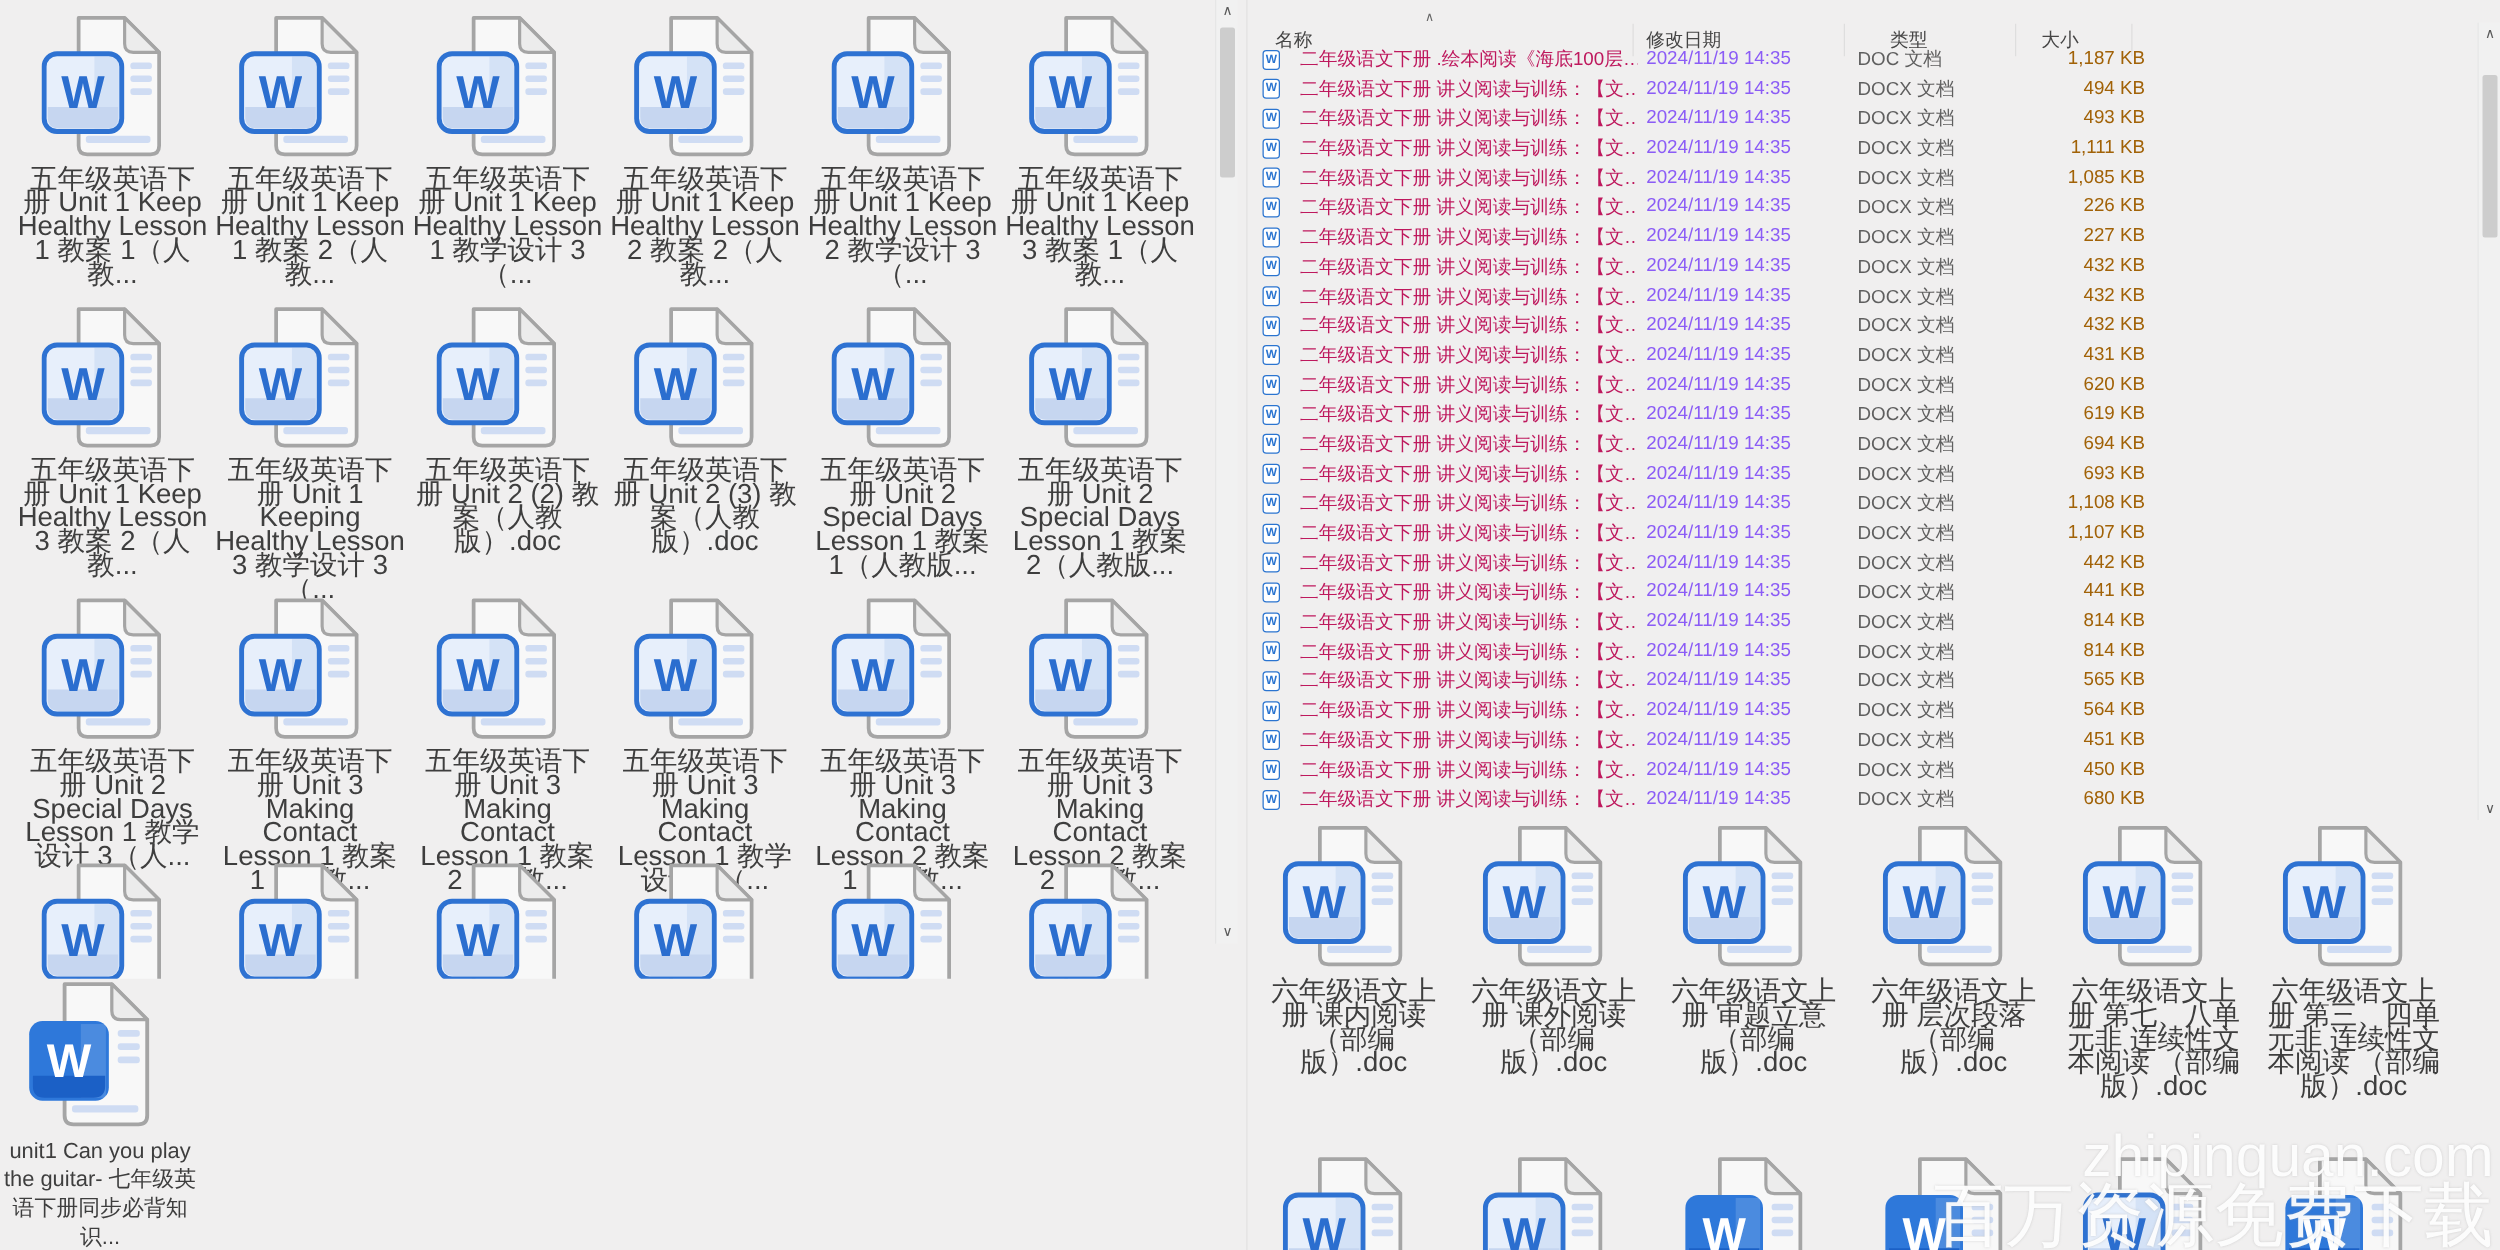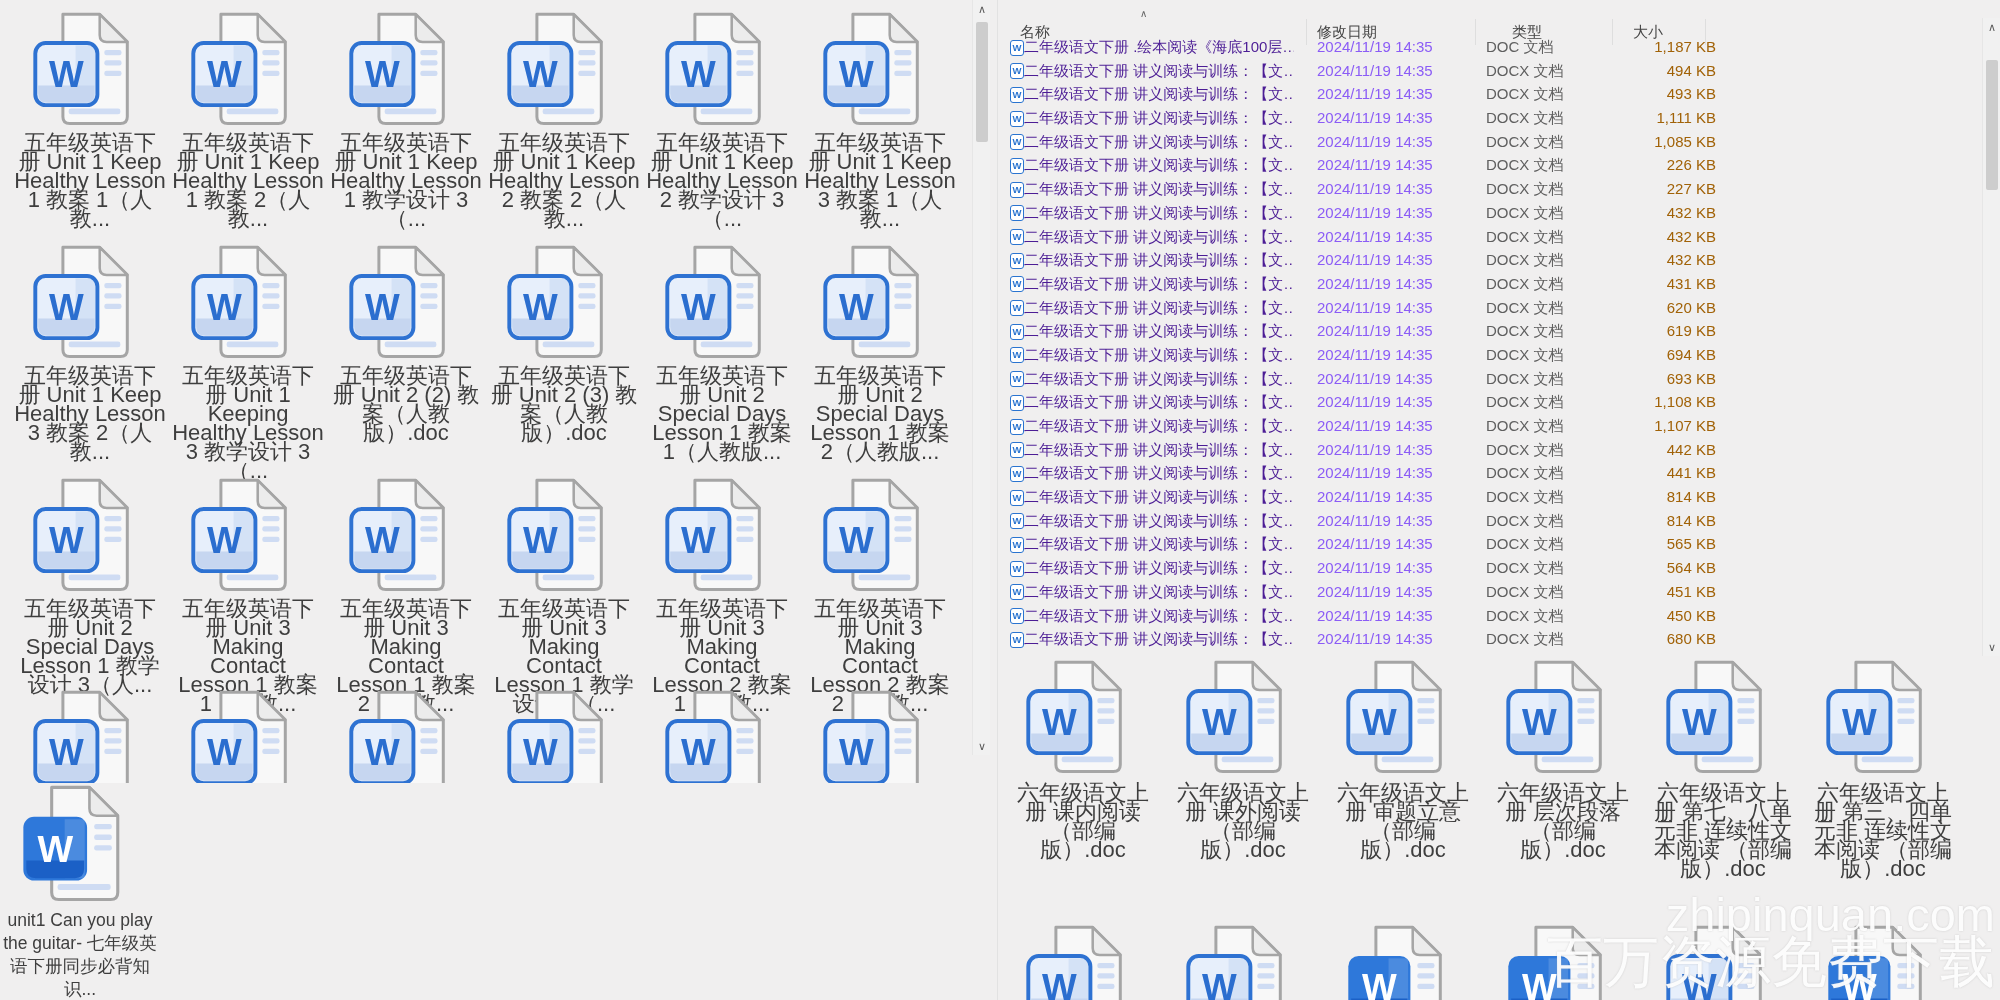--- a/index.html
+++ b/index.html
@@ -57,34 +57,34 @@
   .right-pane { position:absolute; left:1000px; top:0; width:1000px; height:1000px; overflow:hidden; }
   .list-header { position:absolute; left:0; top:16px; width:980px; height:32px; font-size:15px; color:#454545; }
   .list-header .hcell { position:absolute; top:7px; }
   .h-name { left:20px; }  .h-date { left:317px;text-align:center; }  .h-type { left:512px; }  .h-size { left:633px; }
   .sort-caret { position:absolute; left:140px; top:-8px; font-size:10px; color:#666; }
   .hsep { position:absolute; top:3px; width:1px; height:26px; background:#dedede; }
 
   .list-rows { position:absolute; left:0; top:36px; width:980px; }
   .lrow { position:relative; height:23.7px; font-size:15px; }
   .lrow .fico { position:absolute; left:10px; top:3.5px; width:14px; height:16px; border:1.6px solid #2a74d0; border-radius:3px; background:#fff; color:#2a74d0; font-size:9.5px; font-weight:bold; line-height:13px; text-align:center; }
-  .lrow .fname { position:absolute; left:24px; top:2px; width:270px; white-space:nowrap; overflow:hidden; color:#4c1d95; }
+  .lrow .fname { position:absolute; left:40px; top:2px; width:270px; white-space:nowrap; overflow:hidden; color:#be185d; }
   .lrow .fdate { position:absolute; left:317px; top:2px; width:165px; color:#8b5cf6; }
   .lrow .ftype { position:absolute; left:486px; top:2px; width:120px; color:#5f5f5f; }
   .lrow .fsize { position:absolute; left:580px; top:2px; width:136px; text-align:right; color:#a16207; }
 
   
   .br-grid { position:absolute; left:3px; top:660px; width:990px; display:flex; }
   .br-grid .cell { position:relative; width:160px; }
   .br-grid .cell .file-label { margin-top:8px; }
   .br-partial { position:absolute; left:3px; top:925px; width:990px; display:flex; }
   .br-partial .cell { position:relative; width:160px; }
 
   
-  .watermark { position:absolute; right:5px; bottom:15px; text-align:right; color:rgba(255,255,255,0.93); z-index:50; text-shadow:0 0 2px rgba(160,160,160,0.45); pointer-events:none; }
+  .watermark { position:absolute; right:5px; bottom:5px; text-align:right; color:rgba(255,255,255,0.93); z-index:50; text-shadow:0 0 2px rgba(160,160,160,0.45); pointer-events:none; }
   .watermark .wm1 { font-size:47px; line-height:48px; }
   .watermark .wm2 { font-size:56px; line-height:46px; }
 </style>
 </head>
 <body>
 
 <div class="stage">
 
   <div class="left-pane">
     <div class="grid-area">

